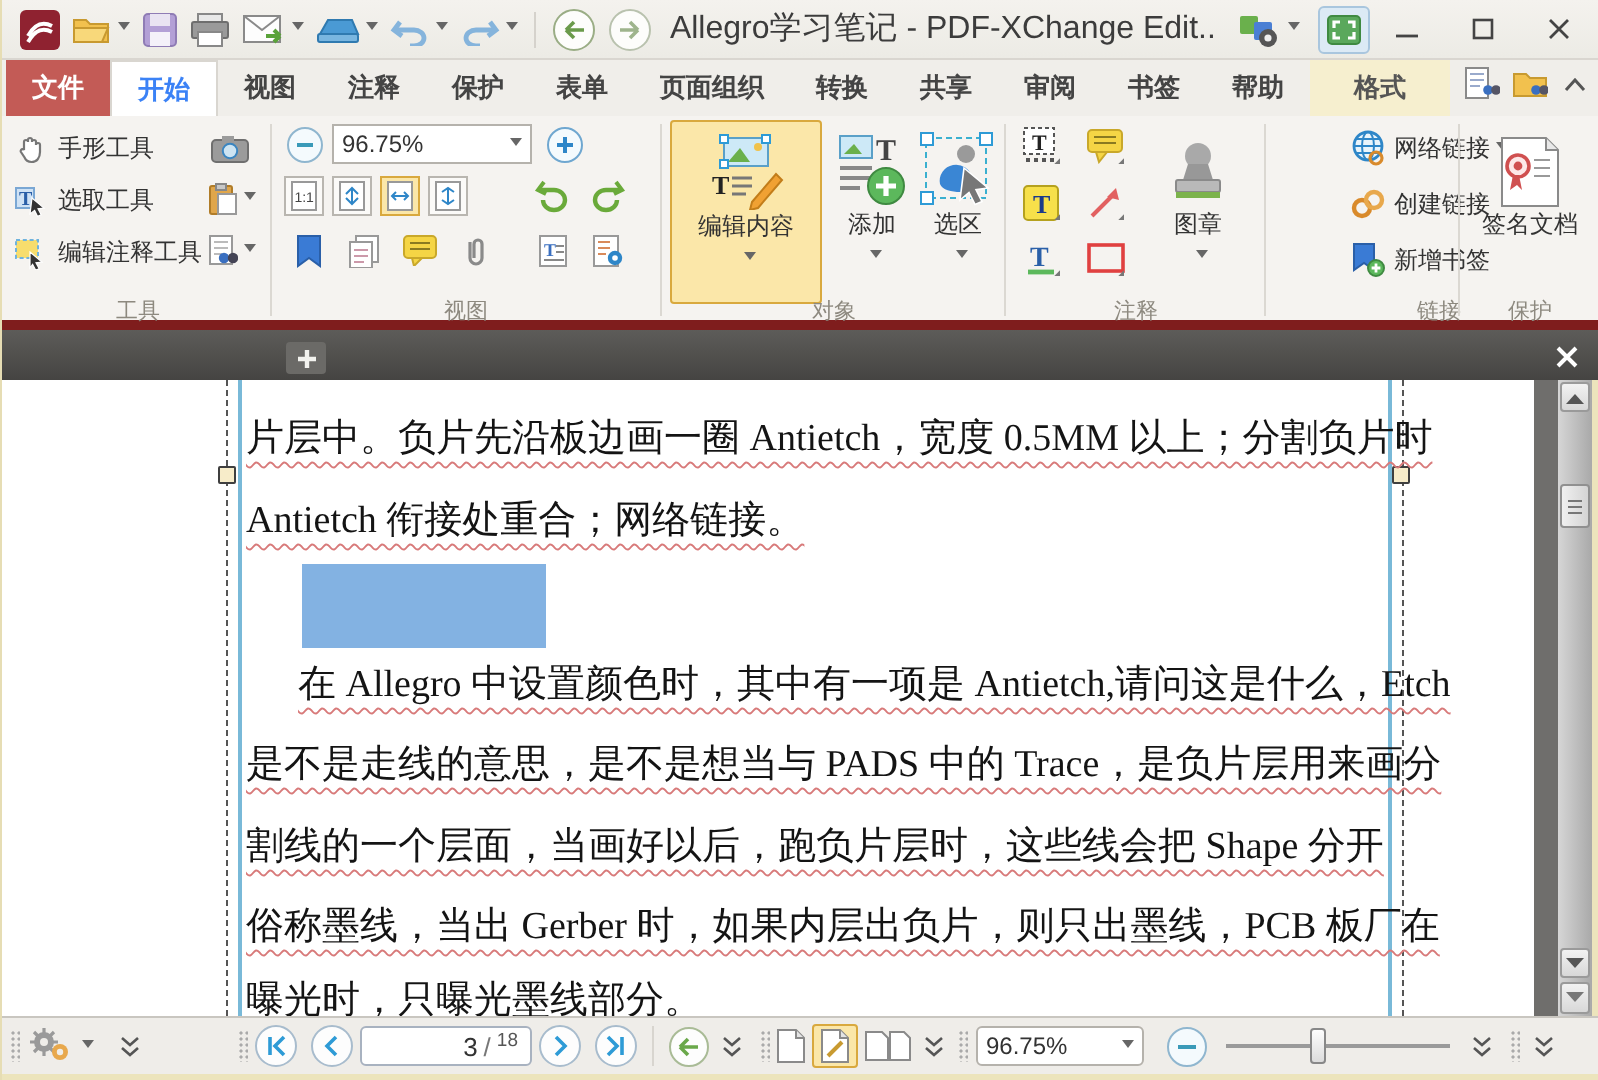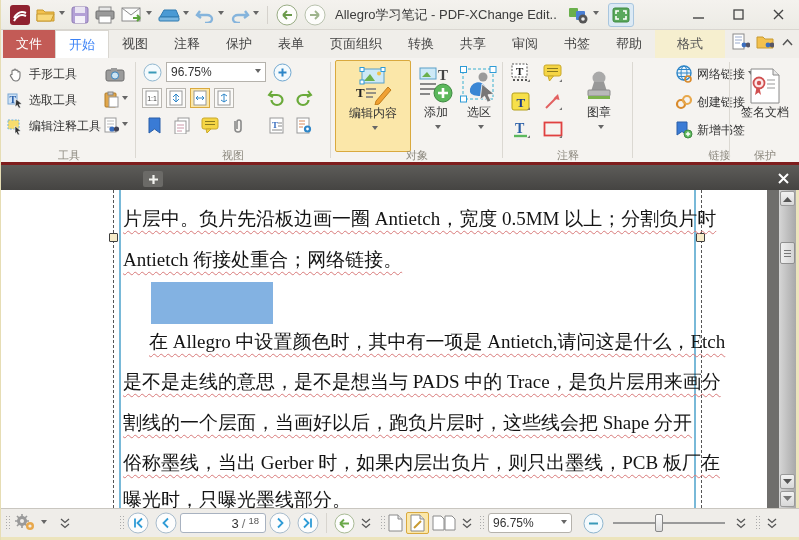--- a/index.html
+++ b/index.html
@@ -7,30 +7,30 @@
   #win{position:relative;width:799px;height:540px;background:#f5f3f0;
        font-family:"Liberation Sans","DejaVu Sans",sans-serif;overflow:hidden;
        border-left:1px solid #e6ddb4;border-right:0;}
   .abs{position:absolute;}
   .flex{display:flex;align-items:center;}
   .caret{width:0;height:0;border:3px solid transparent;border-top:4px solid #666;margin-left:3px;display:inline-block;}
   
   #titlebar{left:0;top:0;width:799px;height:30px;background:linear-gradient(#f4f2ee,#ecebe5);border-bottom:1px solid #d9d6d0;}
   .tbtn{height:24px;padding:0 3px;display:flex;align-items:center;justify-content:center;border-radius:3px;}
   .tsep{width:1px;height:18px;background:#d5d2cc;margin:0 5px;}
-  #title-text{font-size:13px;color:#3c3c3c;white-space:nowrap;}
+  #title-text{font-size:16px;color:#3c3c3c;white-space:nowrap;}
   .winctl{width:40px;height:26px;display:flex;align-items:center;justify-content:center;}
   
-  #tabrow{left:0;top:30px;width:799px;height:28px;background:#f0eeea;display:flex;align-items:stretch;}
+  #tabrow{left:0;top:30px;width:799px;height:28px;background:#f0eeea;display:flex;align-items:stretch;font-weight:bold;}
   .rtab{padding:0 13px;display:flex;align-items:center;font-size:13px;color:#444;}
   .rtab.file{background:#c35b56;color:#fff;margin-left:2px;}
   .rtab.active{background:#ffffff;color:#3b82f6;border:1px solid #d9d6d0;border-bottom:none;}
   .rtab.format{background:#f6efcf;color:#555;padding:0 22px;}
   
-  #ribbon{left:0;top:58px;width:799px;height:107px;background:#f5f3f0;border-bottom:3px solid #7f1d1d;padding-left:40px;}
+  #ribbon{left:0;top:58px;width:799px;height:107px;background:#f5f3f0;border-bottom:5px solid #7f1d1d;padding-left:40px;}
   .grp{position:absolute;top:0;height:106px;}
   .gsep{position:absolute;top:4px;width:1px;height:96px;background:#dbd8d2;}
   .glbl{position:absolute;bottom:1px;left:0;right:0;text-align:center;font-size:11px;color:#8d897f;}
   .trow{position:absolute;display:flex;align-items:center;height:24px;font-size:12px;color:#333;white-space:nowrap;}
   .trow .ic{margin-right:5px;display:flex;}
   .mini{position:absolute;width:24px;height:22px;display:flex;align-items:center;justify-content:center;}
   .combo{height:20px;background:#fff;border:1px solid #b5b2ac;display:flex;align-items:center;font-size:12px;color:#333;padding:0 4px;justify-content:space-between;}
   .pagebtn{width:20px;height:20px;border:1px solid #b9b6b0;background:#fbfaf8;display:flex;align-items:center;justify-content:center;font-size:8px;color:#2e86c8;}
   .pagebtn.hl{background:#fbe7a9;border:1px solid #d9a93e;}
   .bigbtn{position:absolute;top:2px;height:92px;display:flex;flex-direction:column;align-items:center;justify-content:flex-start;font-size:12px;color:#333;}

